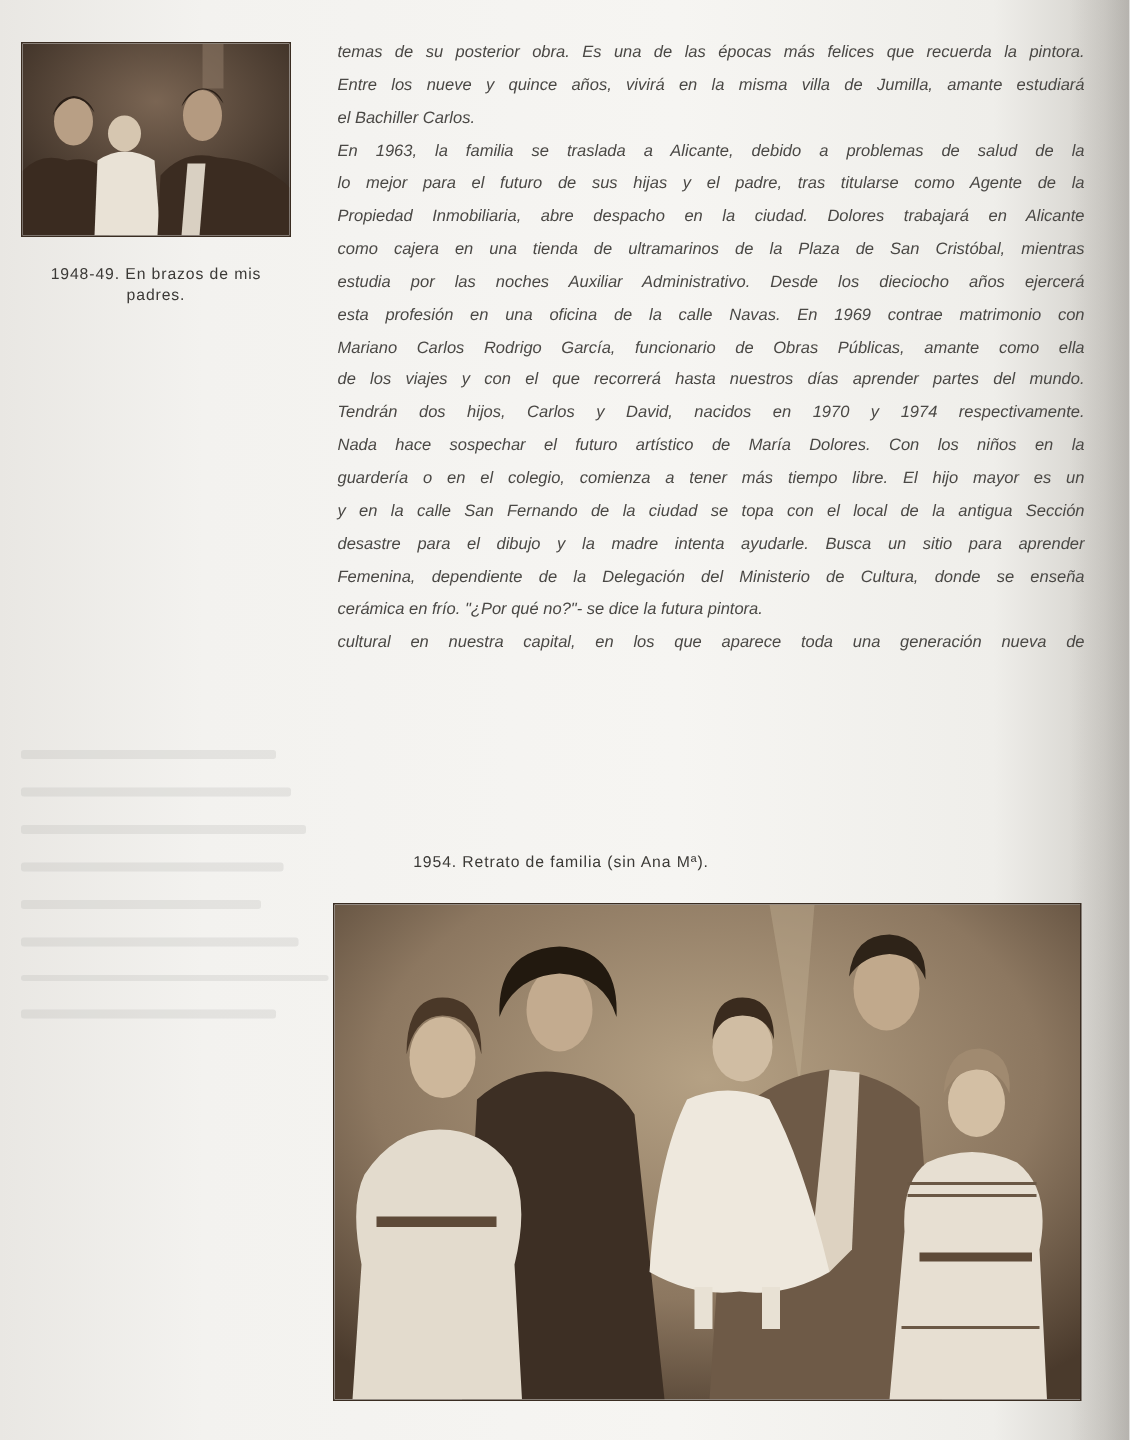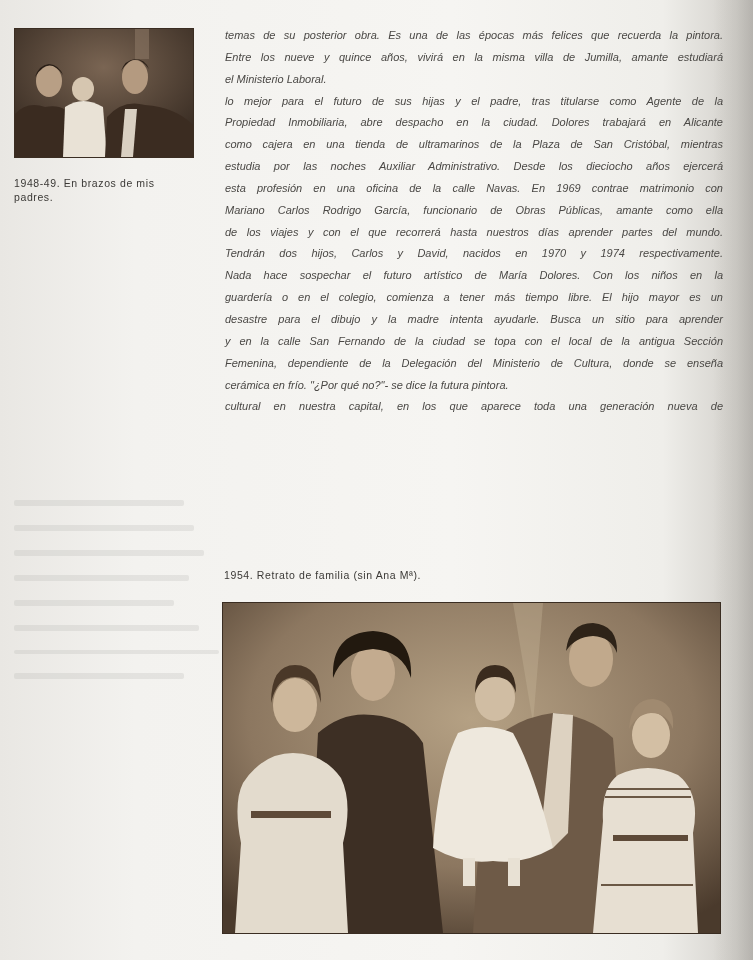--- a/index.html
+++ b/index.html
@@ -21,21 +21,21 @@
       background: rgba(180,178,174,0.25); border-radius: 2px;
     }
     .photo {
       position: absolute; overflow: hidden;
       border: 1px solid #3a2d22;
     }
     .photo svg { display: block; width: 100%; height: 100%; }
     #photo-1948 { left: 14px; top: 28px; width: 178px; height: 128px; }
     #photo-1954 { left: 222px; top: 602px; width: 497px; height: 330px; }
     .caption {
-      position: absolute; color: #3b3936; font-size: 10.5px; letter-spacing: 0.6px; line-height: 14px;
+      position: absolute; color: #3b3936; font-size: 10.5px; letter-spacing: 0.6px; line-height: 14px; text-align: center;
     }
     #caption-1948 { left: 14px; top: 176px; width: 180px; }
     #caption-1954 { left: 224px; top: 568px; width: 300px; }
     .body-text {
       position: absolute; left: 225px; top: 25px; width: 498px;
       font-style: italic; font-size: 11px; line-height: 21.85px; color: #4a4845;
     }
     .body-text .line { display: block; white-space: nowrap; text-align: justify; text-align-last: justify; }
     .body-text .line.last { text-align-last: left; }
   </style>
@@ -80,33 +80,34 @@
   </svg>
 </div>
 <div class="caption" id="caption-1948">
   <div>1948-49. En brazos de mis</div>
   <div>padres.</div>
 </div>
 
 <div class="body-text">
   <span class="line">temas de su posterior obra. Es una de las épocas más felices que recuerda la pintora.</span>
   <span class="line">Entre los nueve y quince años, vivirá en la misma villa de Jumilla, amante estudiará</span>
-  <span class="line last">el Ministerio Laboral.</span>
+  <span class="line last">el Bachiller Carlos.</span>
+  <span class="line">En 1963, la familia se traslada a Alicante, debido a problemas de salud de la</span>
   <span class="line">lo mejor para el futuro de sus hijas y el padre, tras titularse como Agente de la</span>
   <span class="line">Propiedad Inmobiliaria, abre despacho en la ciudad. Dolores trabajará en Alicante</span>
   <span class="line">como cajera en una tienda de ultramarinos de la Plaza de San Cristóbal, mientras</span>
   <span class="line">estudia por las noches Auxiliar Administrativo. Desde los dieciocho años ejercerá</span>
   <span class="line">esta profesión en una oficina de la calle Navas. En 1969 contrae matrimonio con</span>
   <span class="line">Mariano Carlos Rodrigo García, funcionario de Obras Públicas, amante como ella</span>
   <span class="line">de los viajes y con el que recorrerá hasta nuestros días aprender partes del mundo.</span>
   <span class="line">Tendrán dos hijos, Carlos y David, nacidos en 1970 y 1974 respectivamente.</span>
   <span class="line">Nada hace sospechar el futuro artístico de María Dolores. Con los niños en la</span>
   <span class="line">guardería o en el colegio, comienza a tener más tiempo libre. El hijo mayor es un</span>
+  <span class="line">y en la calle San Fernando de la ciudad se topa con el local de la antigua Sección</span>
   <span class="line">desastre para el dibujo y la madre intenta ayudarle. Busca un sitio para aprender</span>
-  <span class="line">y en la calle San Fernando de la ciudad se topa con el local de la antigua Sección</span>
   <span class="line">Femenina, dependiente de la Delegación del Ministerio de Cultura, donde se enseña</span>
   <span class="line last">cerámica en frío. "¿Por qué no?"- se dice la futura pintora.</span>
   <span class="line">cultural en nuestra capital, en los que aparece toda una generación nueva de</span>
 </div>
 
 <div class="caption" id="caption-1954">1954. Retrato de familia (sin Ana Mª).</div>
 
 <div class="photo" id="photo-1954">
   <svg viewBox="0 0 497 330" preserveAspectRatio="none">
     <defs>

